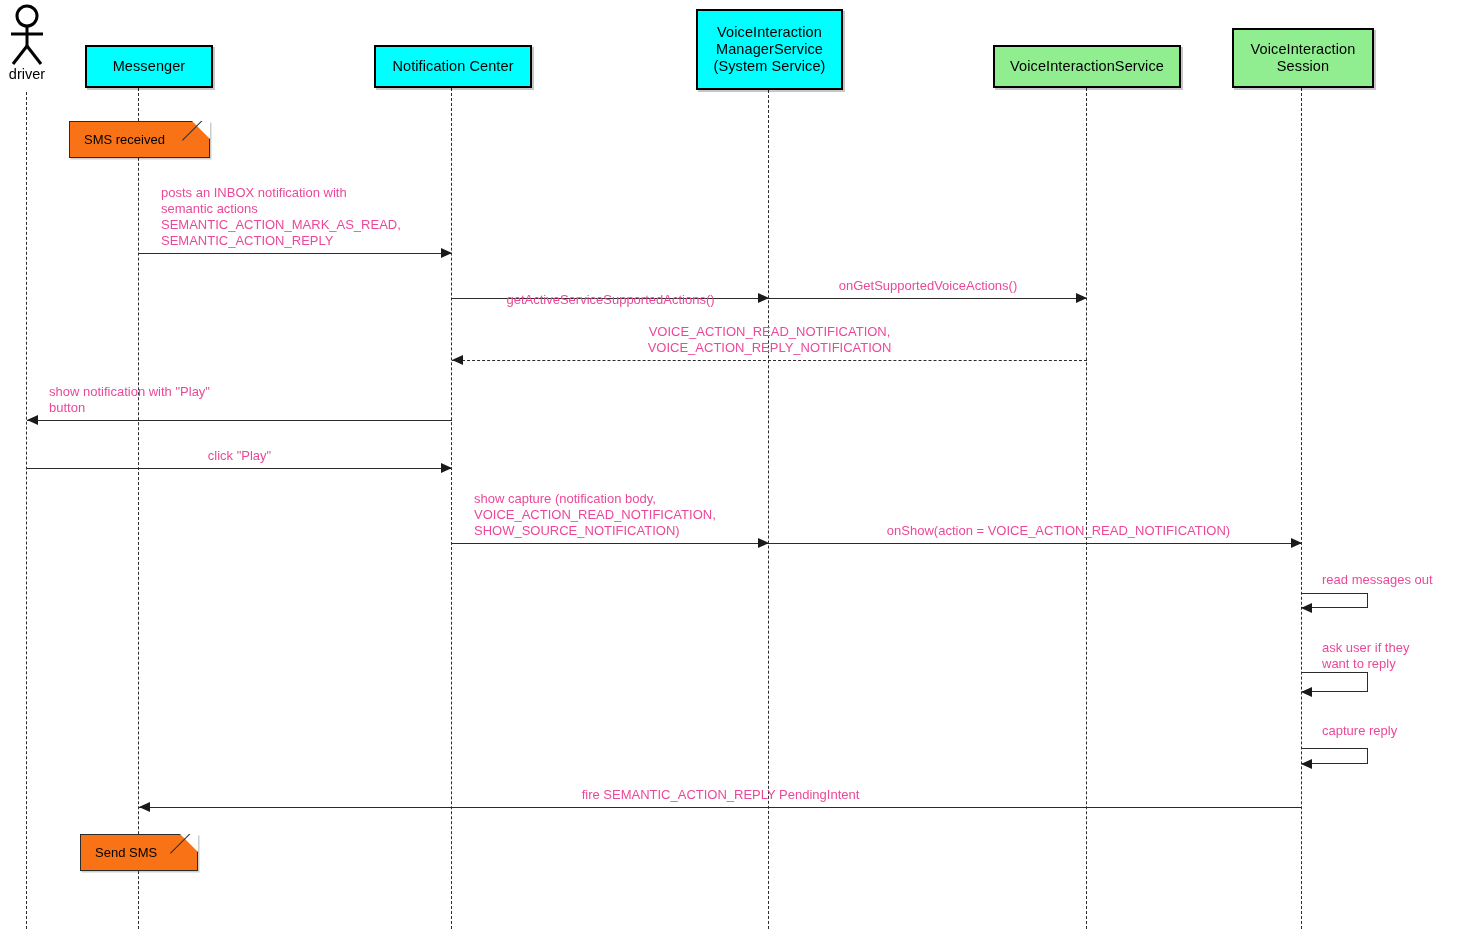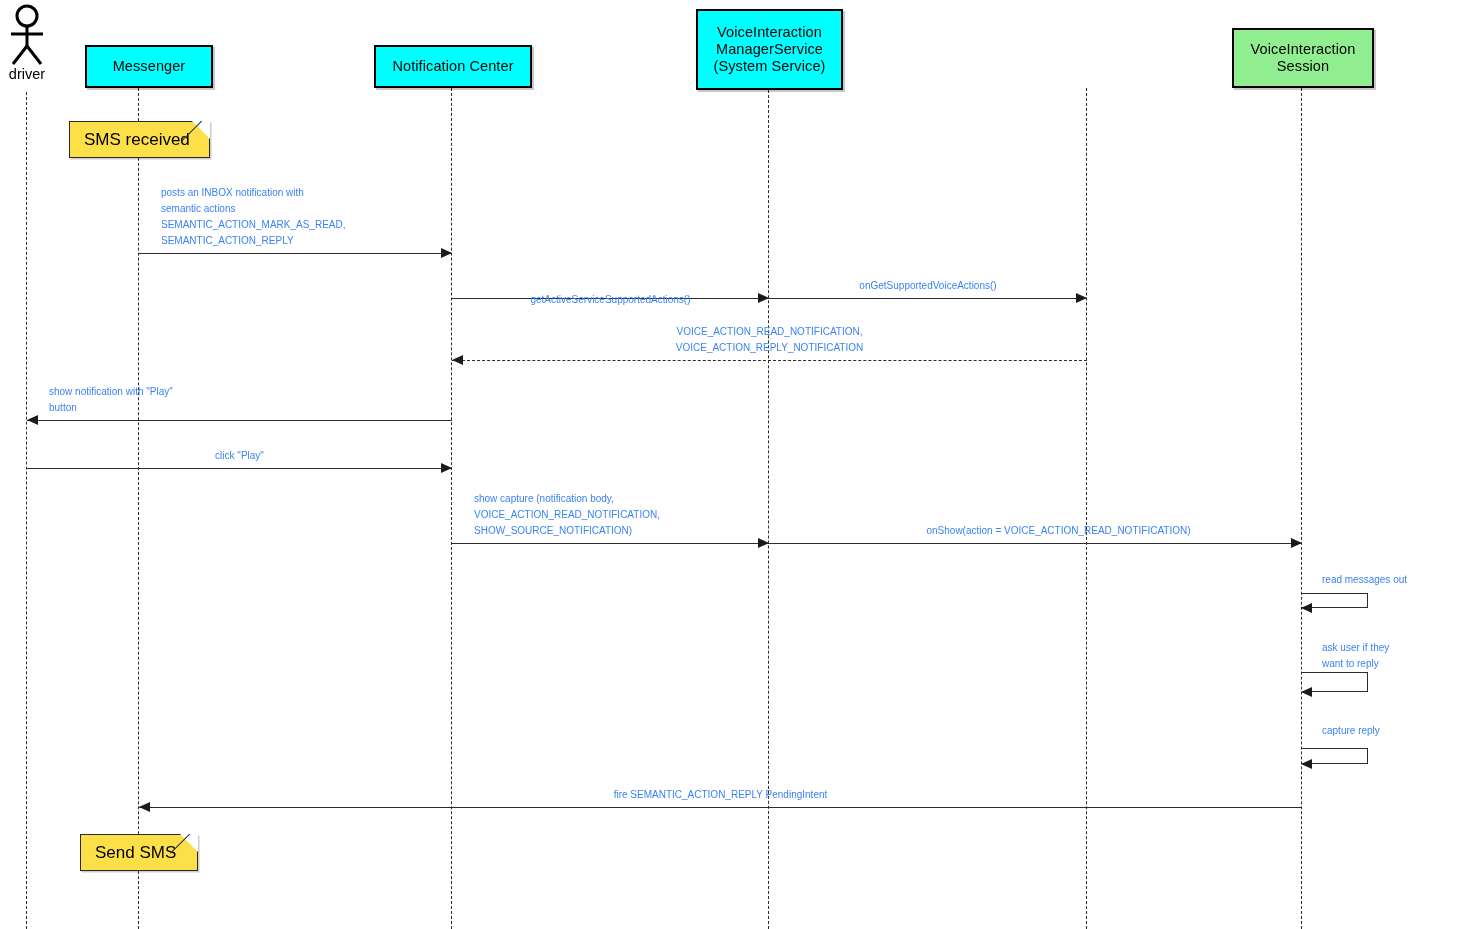--- a/index.html
+++ b/index.html
@@ -75,44 +75,44 @@
     border-bottom: 5.5px solid transparent;
   }
   .arrow-head.right {
     border-left: 11px solid #1a1a1a;
   }
   .arrow-head.left {
     border-right: 11px solid #1a1a1a;
   }
   .msg-label {
     position: absolute;
-    font-size: 10px;
+    font-size: 13px;
     line-height: 16px;
     white-space: pre-line;
-    color: #3b82f6;
+    color: #ec4899;
   }
   .msg-label.center { text-align: center; }
   .msg-label.left { text-align: left; }
 
   
   .selfcall {
     position: absolute;
     box-sizing: border-box;
     border: 1.7px solid #2b2b2b;
     border-left: none;
     background: transparent;
   }
 
   
   .note {
     position: absolute;
     box-sizing: border-box;
-    background: #fde047;
+    background: #f97316;
     border: 1.4px solid #2b2b2b;
-    font-size: 17px;
+    font-size: 13px;
     line-height: 16px;
     display: flex;
     align-items: center;
     padding-left: 14px;
     box-shadow: 1.5px 1.5px 0 rgba(0,0,0,0.20);
   }
   .note-fold-edge {
     position: absolute;
     top: -1px;
     right: -1px;
@@ -157,20 +157,21 @@
         <line x1="12" y1="30" x2="44" y2="30" stroke="#000" stroke-width="3"></line>
         <line x1="28" y1="42" x2="14" y2="60" stroke="#000" stroke-width="3"></line>
         <line x1="28" y1="42" x2="42" y2="60" stroke="#000" stroke-width="3"></line>
       </svg></div>
     <div class="actor-label" style="left: -13px; top: 66px;">driver</div>
     <div class="participant p-cyan" style="left: 85px; top: 45px; width: 128px; height: 43px;">Messenger</div>
     <div class="participant p-cyan" style="left: 374px; top: 45px; width: 158px; height: 43px;">Notification Center</div>
     <div class="participant p-cyan" style="left: 696px; top: 9px; width: 147px; height: 81px;">VoiceInteraction
 ManagerService
 (System Service)</div>
+    <div class="participant p-green" style="left: 993px; top: 45px; width: 188px; height: 43px;">VoiceInteractionService</div>
     <div class="participant p-green" style="left: 1232px; top: 28px; width: 142px; height: 60px;">VoiceInteraction
 Session</div>
     <div class="msg-line" style="left: 139px; top: 253px; width: 313px;"></div>
     <div class="arrow-head right" style="left: 441px; top: 248.3px;"></div>
     <div class="msg-label left" style="top: 185px; left: 161px; width: 533px;">posts an INBOX notification with
 semantic actions
 SEMANTIC_ACTION_MARK_AS_READ,
 SEMANTIC_ACTION_REPLY</div>
     <div class="msg-line" style="left: 452px; top: 298px; width: 317px;"></div>
     <div class="arrow-head right" style="left: 758px; top: 293.3px;"></div>

